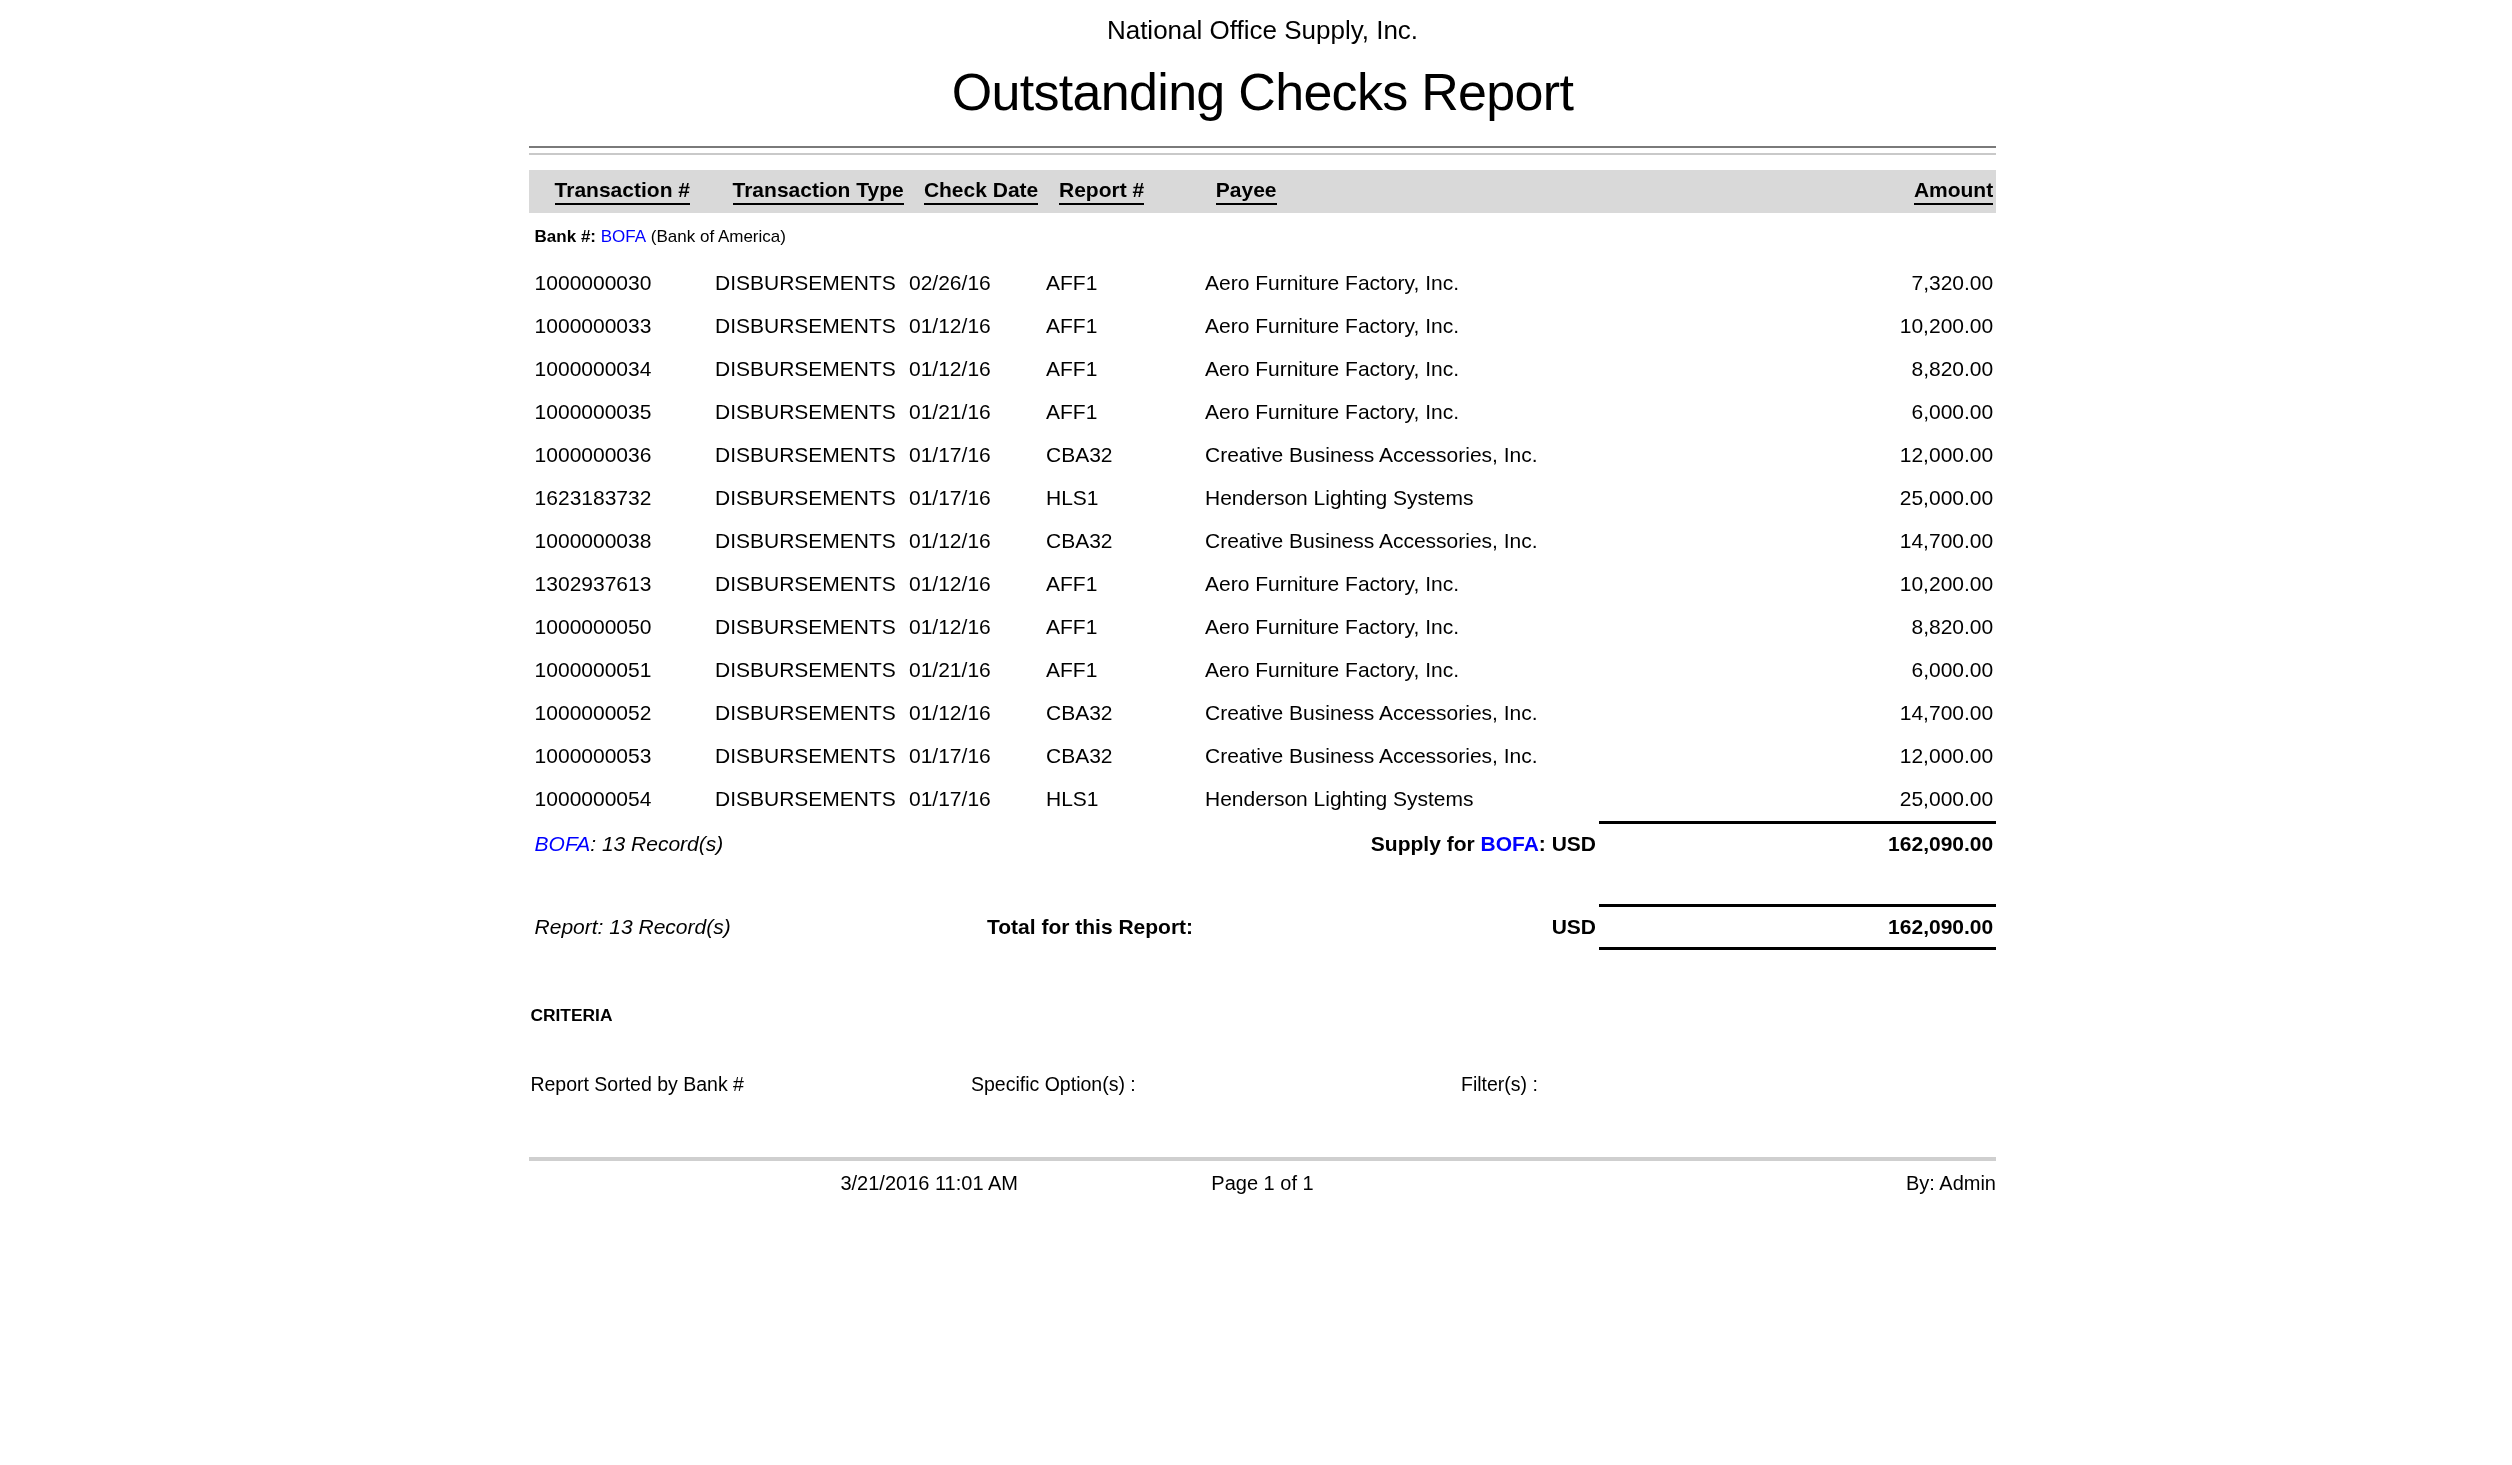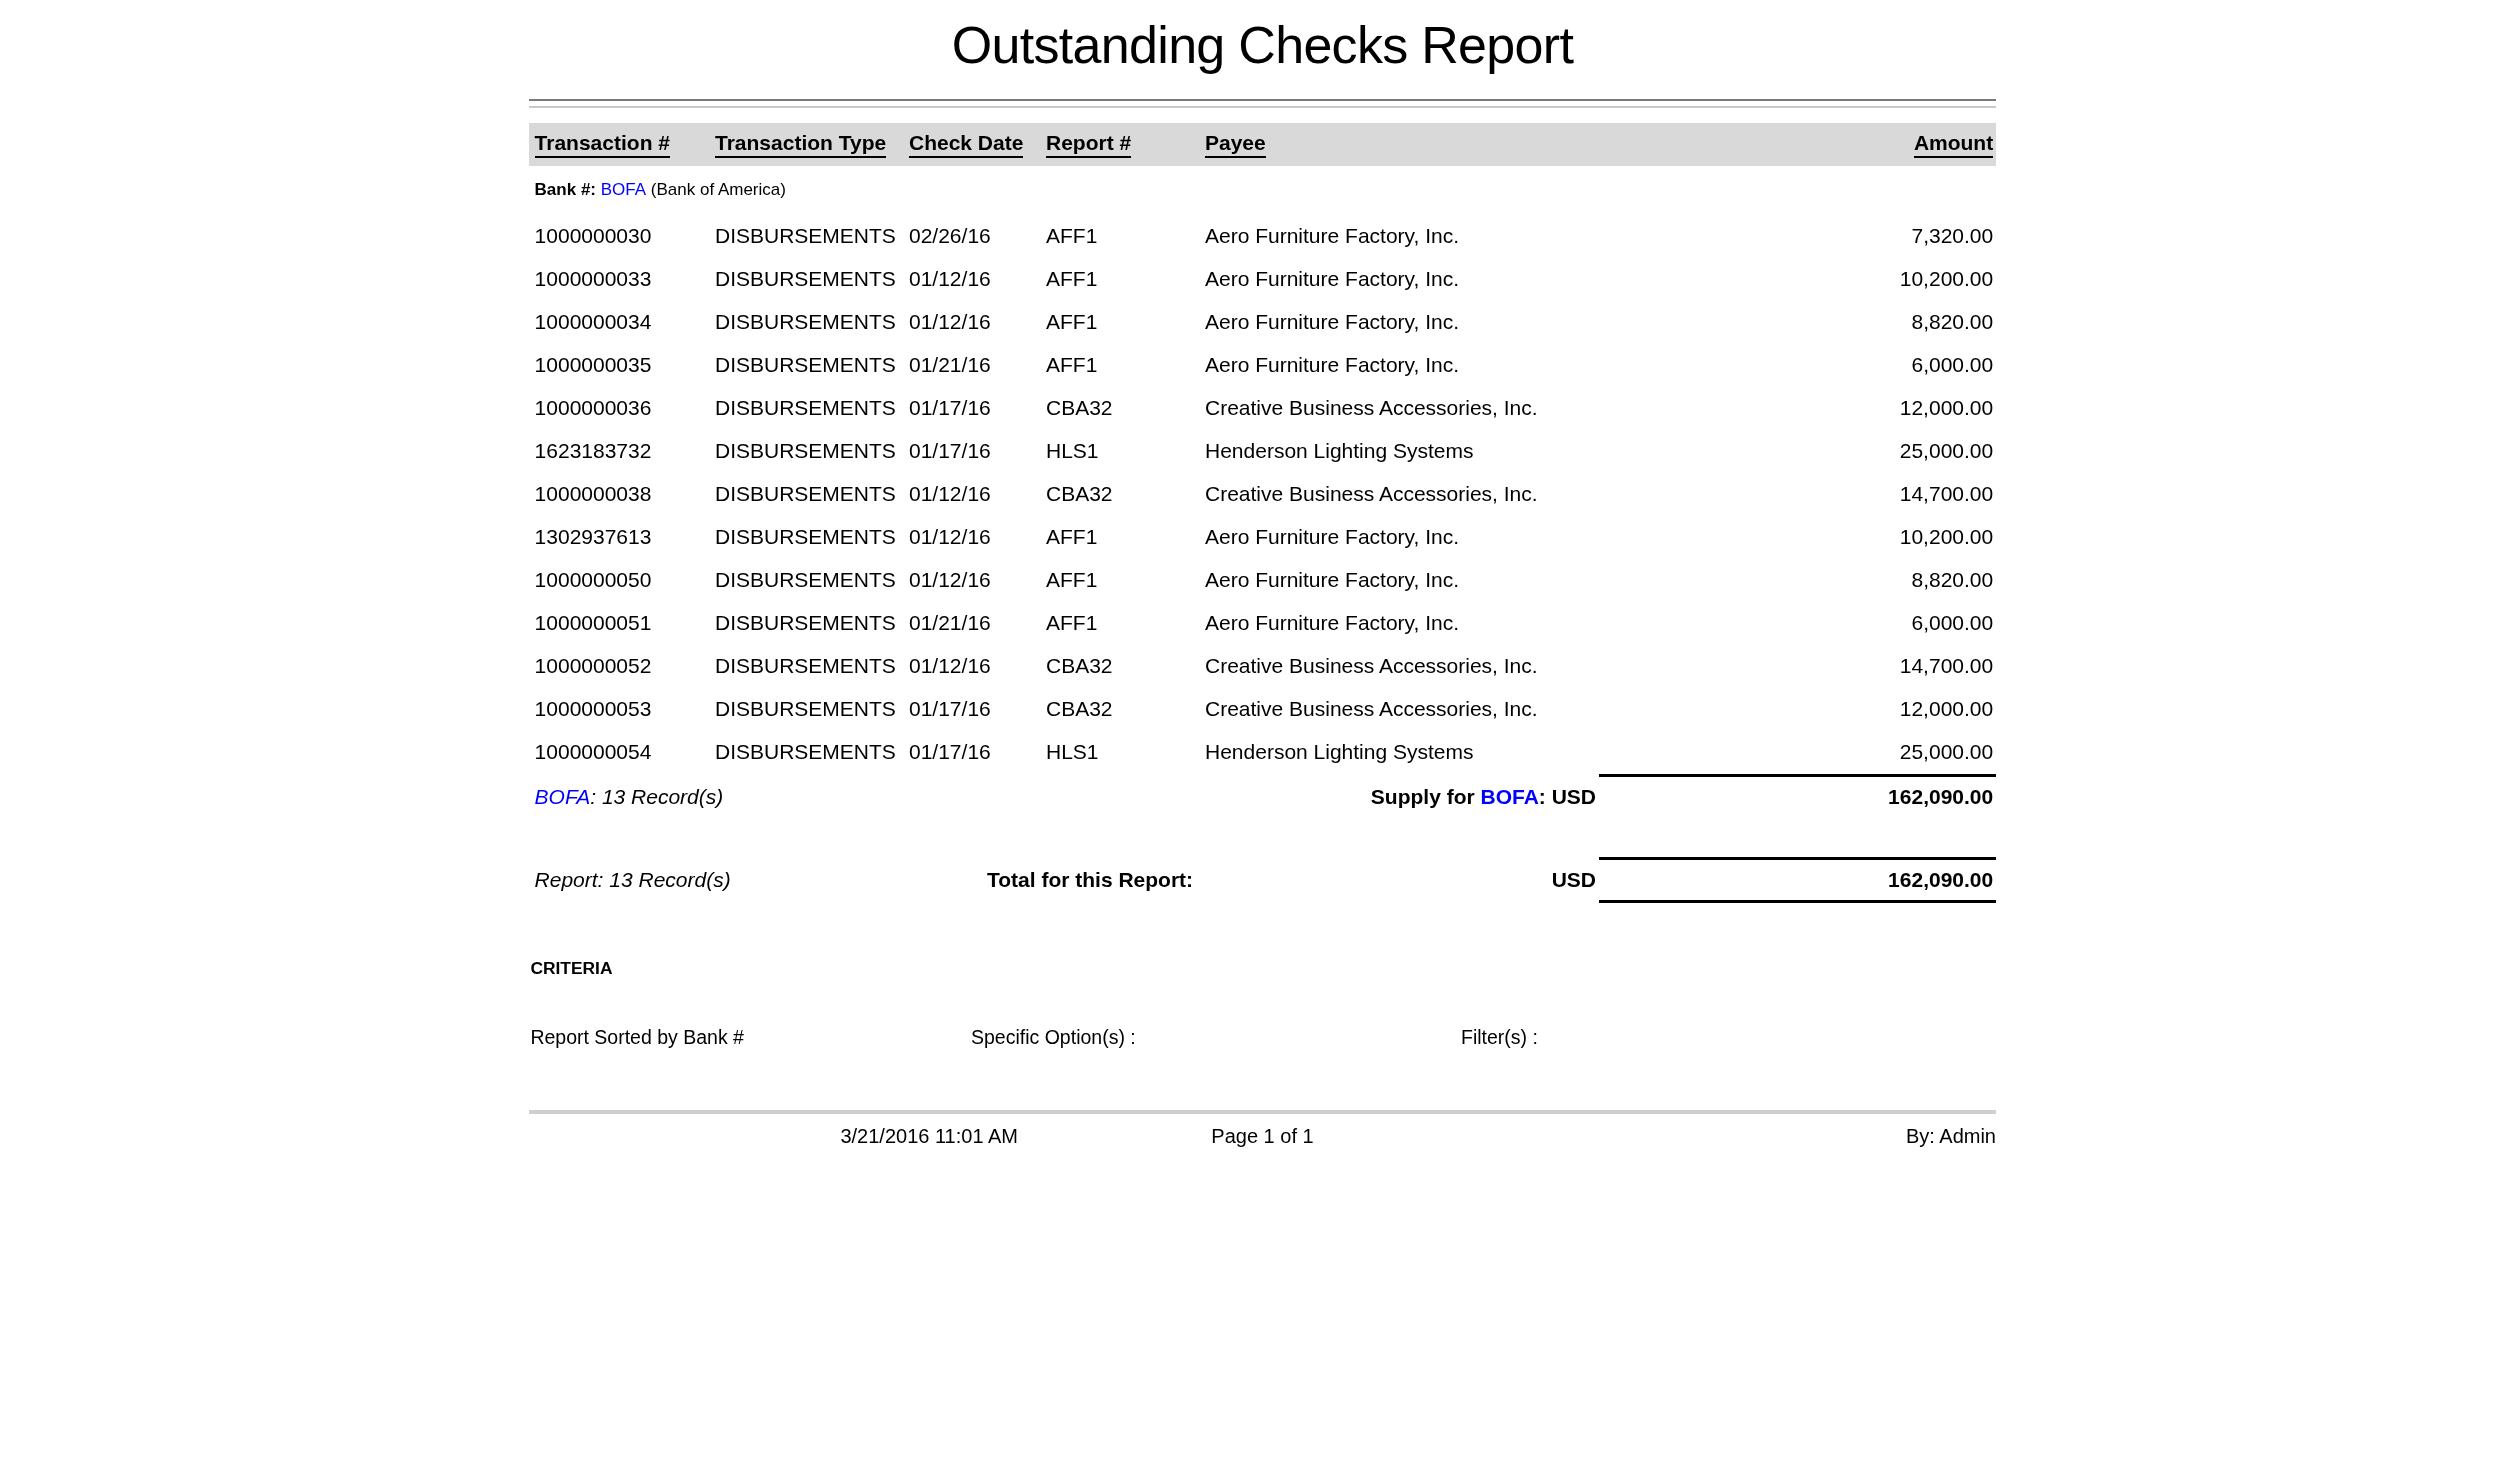--- a/index.html
+++ b/index.html
@@ -33,20 +33,21 @@
   .title-rule-light { margin-top: 4.9px;  border-top: 2.1px solid #c9c9c9; }
 
   .header-bar {
     margin-top: 14.7px;
     height: 43px;
     background: #d9d9d9;
     display: flex;
     align-items: center;
     font-weight: bold;
     font-size: 21px;
+    padding-left: 20px;
   }
   .header-bar .hcell span {
     display: inline-block;
     border-bottom: 2.8px solid #000;
     padding-bottom: 1.4px;
   }
   .col-txn    { width: 186px; padding-left: 5.6px; }
   .col-type   { width: 194px; }
   .col-date   { width: 137px; }
   .col-vendor { width: 159px; }
@@ -134,20 +135,21 @@
   }
   .footer-row .f-left   { flex: 1; text-align: right; }
   .footer-row .f-center { flex: 1; text-align: center; }
   .footer-row .f-right  { flex: 1; text-align: right; }
 </style>
 </head>
 <body>
 
 <div class="report">
 
+  <div class="company">National Office Supply, Inc.</div>
   <div class="title">Outstanding Checks Report</div>
 
   <div class="title-rule-dark"></div>
   <div class="title-rule-light"></div>
 
   <div class="header-bar">
     <div class="hcell col-txn"><span>Transaction #</span></div>
     <div class="hcell col-type"><span>Transaction Type</span></div>
     <div class="hcell col-date"><span>Check Date</span></div>
     <div class="hcell col-vendor"><span>Report #</span></div>

